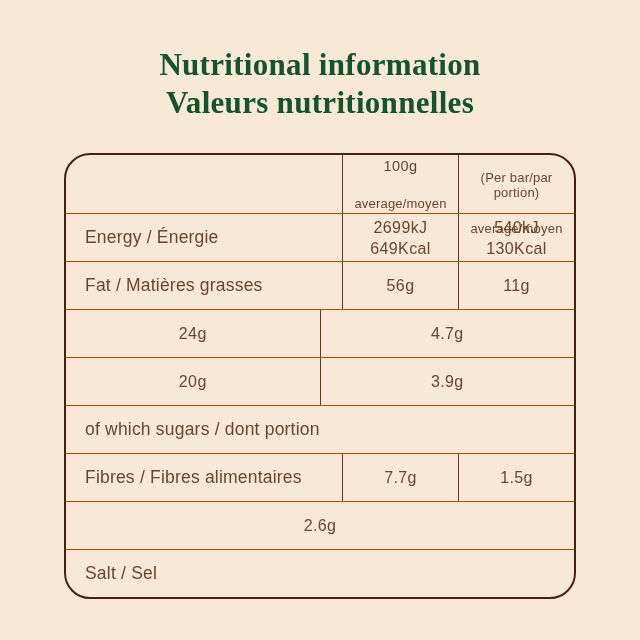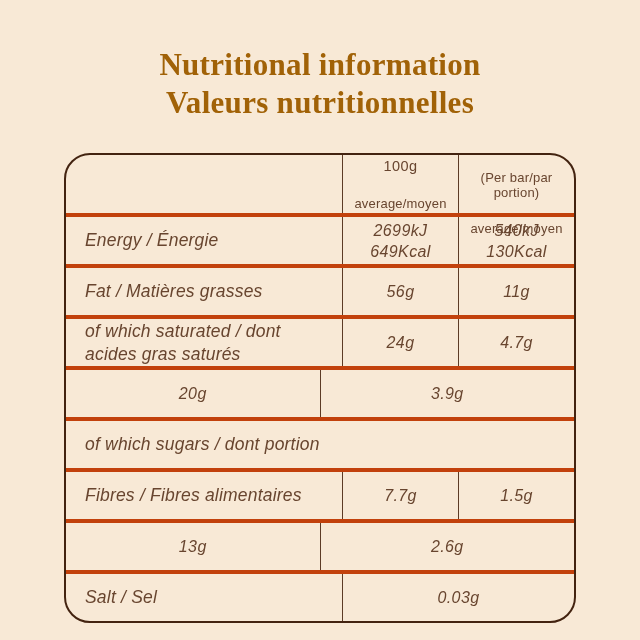--- a/index.html
+++ b/index.html
@@ -13,43 +13,42 @@
     font-family: "Liberation Sans", sans-serif;
     overflow: hidden;
   }
   .title-wrap {
     padding-top: 46px;
     text-align: center;
     font-family: "Liberation Serif", serif;
     font-weight: 700;
     font-size: 31px;
     line-height: 38px;
-    color: #a16207;
+    color: #14532d;
     letter-spacing: 0.3px;
   }
   .title-wrap .line {
     display: block;
   }
   .card {
     width: 512px;
     margin: 31px auto 0;
     border: 2px solid #432310;
     border-radius: 26px;
     overflow: hidden;
     color: #68452f;
     box-sizing: border-box;
     background: #f8e9d6;
   }
   .row {
     display: flex;
     align-items: stretch;
   }
   .row + .row {
-    border-top: 4px solid #c2410c;
-    font-style: italic;
+    border-top: 1px solid #c2410c;
   }
   .cell {
     box-sizing: border-box;
     display: flex;
     align-items: center;
     white-space: pre-line;
   }
   .cell + .cell {
     border-left: 1px solid #5d3b26;
   }
@@ -128,44 +127,40 @@
 130Kcal</div>
   </div>
 
   <div class="row data">
     <div class="cell label">Fat / Matières grasses</div>
     <div class="cell val">56g</div>
     <div class="cell val">11g</div>
   </div>
 
   <div class="row data">
-    <div class="cell label">of which saturated / dont
-acides gras saturés</div>
     <div class="cell val">24g</div>
     <div class="cell val">4.7g</div>
   </div>
 
   <div class="row data">
     <div class="cell val">20g</div>
     <div class="cell val">3.9g</div>
   </div>
 
   <div class="row data">
     <div class="cell label">of which sugars / dont portion</div>
   </div>
 
   <div class="row data">
     <div class="cell label">Fibres / Fibres alimentaires</div>
     <div class="cell val">7.7g</div>
     <div class="cell val">1.5g</div>
   </div>
 
   <div class="row data">
-    <div class="cell val">13g</div>
     <div class="cell val">2.6g</div>
   </div>
 
   <div class="row data">
     <div class="cell label">Salt / Sel</div>
-    <div class="cell val">0.03g</div>
   </div>
 
 </div>
 
 </body></html>

